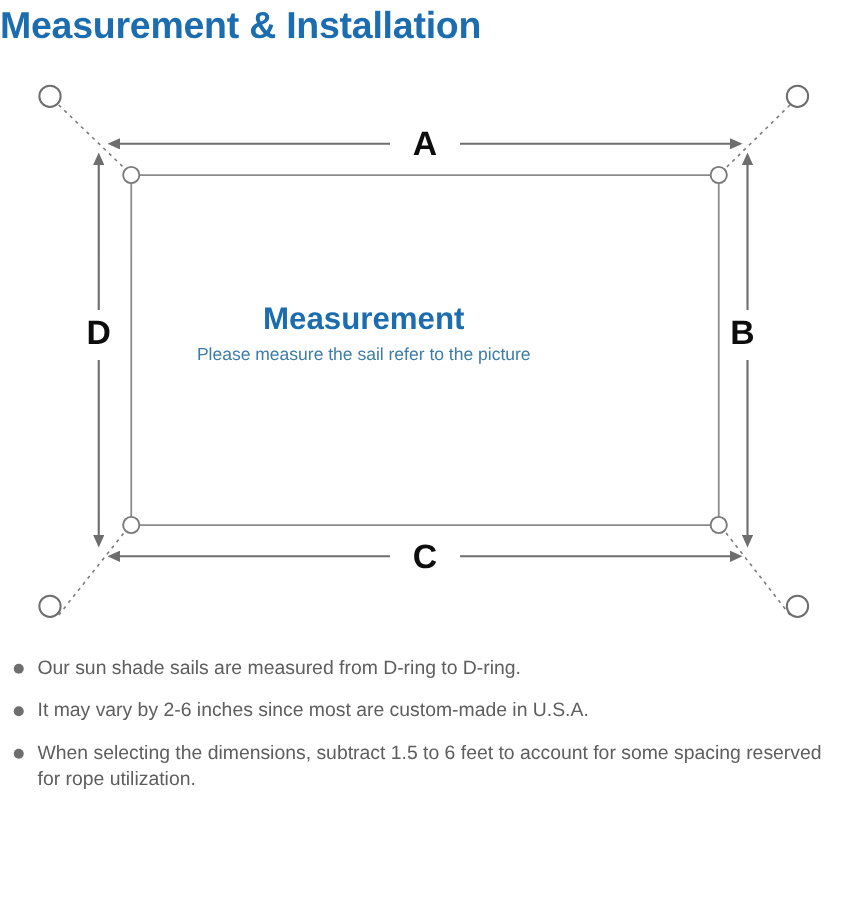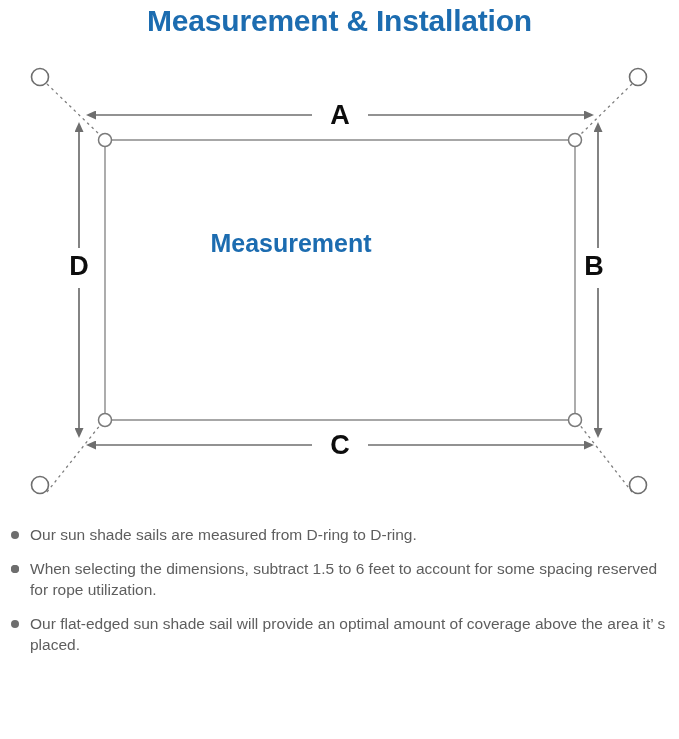--- a/index.html
+++ b/index.html
@@ -15,21 +15,21 @@
     font-family: "Liberation Sans", sans-serif;
     -webkit-font-smoothing: antialiased;
   }
 
   
   #page-title {
     position: absolute;
     left: 0;
     top: 0;
     width: 679px;
-    text-align: center;
+    text-align: left;
     font-size: 30px;
     font-weight: bold;
     color: #1c6cb0;
     letter-spacing: -0.2px;
     line-height: 40px;
     padding-top: 1px;
   }
 
   
   #diagram {
@@ -40,21 +40,21 @@
     height: 470px;
   }
   #diagram svg {
     display: block;
   }
 
   
   #sail-label-block {
     position: absolute;
     left: 105px;
-    top: 180px;           
+    top: 192px;           
     width: 372px;
     text-align: center;
     pointer-events: none;
   }
   #sail-title {
     font-size: 25px;
     font-weight: bold;
     color: #1c6cb0;
     line-height: 30px;
   }
@@ -167,32 +167,30 @@
     </g>
   </svg>
 
   <div class="dim-letter" id="dim-a">A</div>
   <div class="dim-letter" id="dim-b">B</div>
   <div class="dim-letter" id="dim-c">C</div>
   <div class="dim-letter" id="dim-d">D</div>
 
   <div id="sail-label-block">
     <div id="sail-title">Measurement</div>
+    <div id="sail-subtitle">Please measure the sail refer to the picture</div>
   </div>
 </div>
 
 <div id="notes">
   <div class="note-item">
     <span class="note-bullet"></span>
     <span>Our sun shade sails are measured from D-ring to D-ring.</span>
   </div>
   <div class="note-item">
     <span class="note-bullet"></span>
+    <span>It may vary by 2-6 inches since most are custom-made in U.S.A.</span>
   </div>
   <div class="note-item">
     <span class="note-bullet"></span>
     <span>When selecting the dimensions, subtract 1.5 to 6 feet to account for some spacing reserved for rope utilization.</span>
   </div>
-  <div class="note-item">
-    <span class="note-bullet"></span>
-    <span>Our flat-edged sun shade sail will provide an optimal amount of coverage above the area it’ s placed.</span>
-  </div>
 </div>
 
 </body></html>

